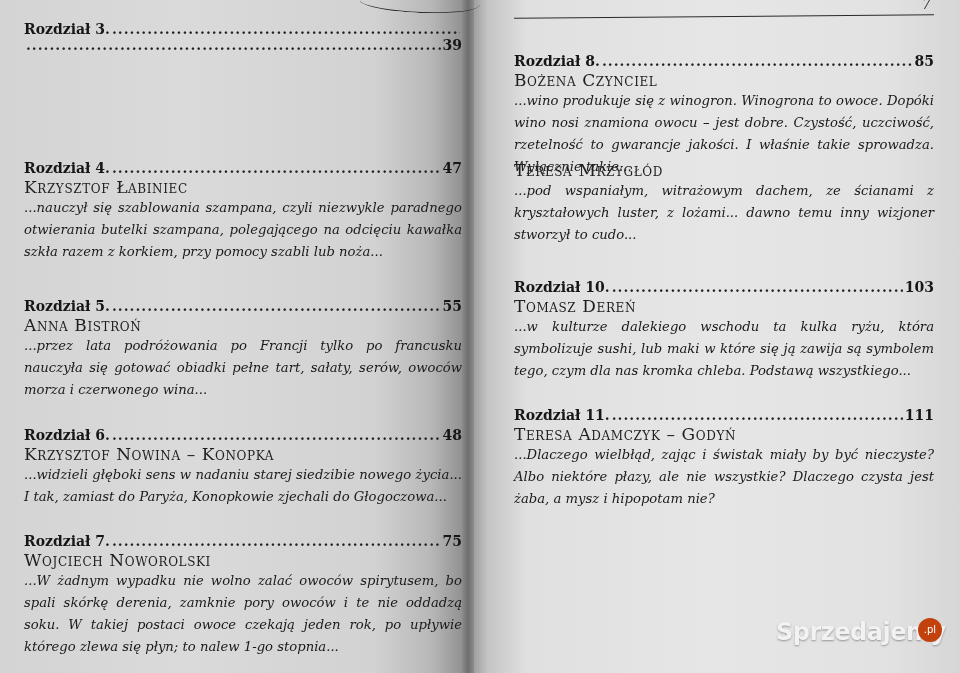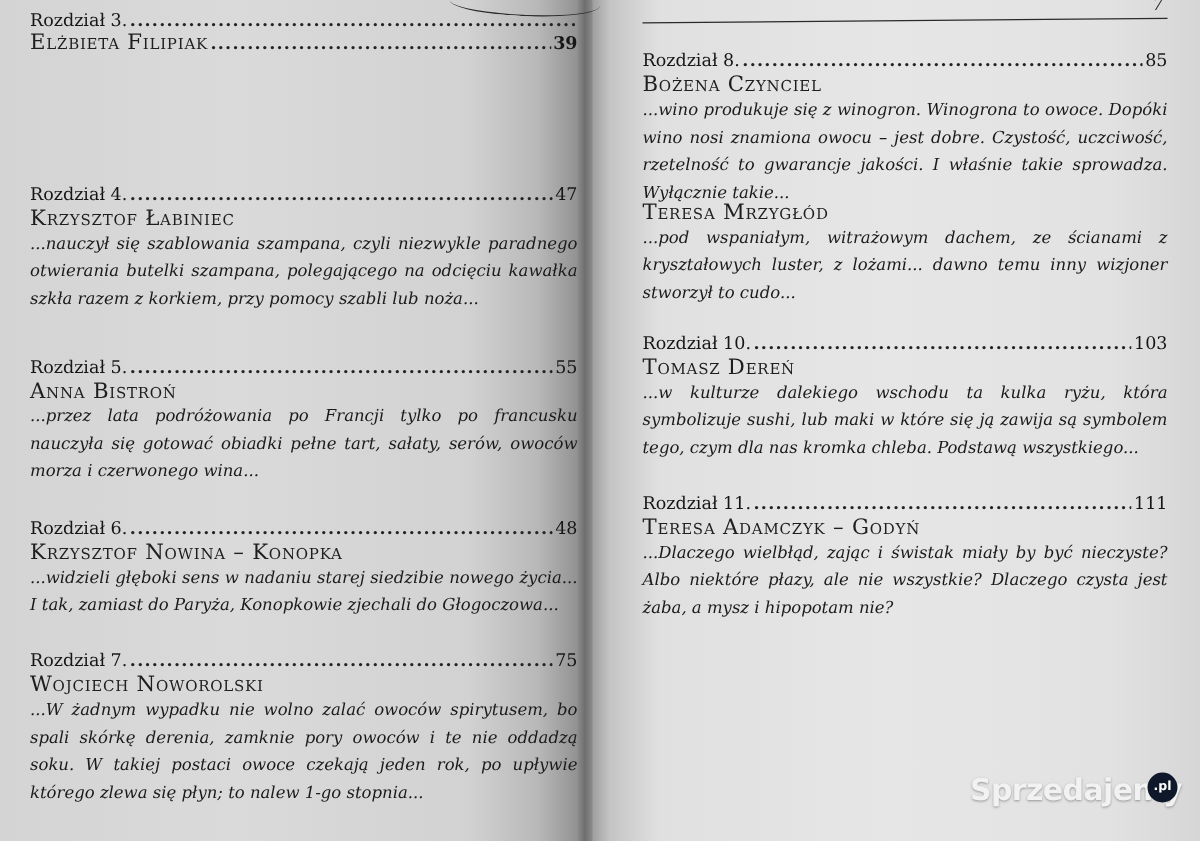--- a/index.html
+++ b/index.html
@@ -34,22 +34,22 @@
     border-top: 1.5px solid #2a2a2a; transform: rotate(-0.5deg);
   }
   .header-mark {
     position: absolute; left: 922px; top: -4px; font-size: 14px; color: #333;
     font-style: italic;
   }
   .entry { position: absolute; }
   .left .entry { left: 24px; width: 438px; }
   .right .entry { left: 514px; width: 420px; }
   .chapter-line {
-    display: flex; align-items: baseline; font-weight: normal;
-    font-size: 14px; line-height: 18px;
+    display: flex; align-items: baseline; font-weight: bold;
+    font-size: 14px; line-height: 18px; margin-top: 12px;
   }
   .chapter-label { white-space: nowrap; }
   .dots {
     flex: 1; overflow: hidden; white-space: nowrap; margin: 0 2px;
     font-weight: bold; letter-spacing: 1px; color: #222;
   }
   .dots::before {
     content: "........................................................................................................................................................................";
   }
   .page-num { white-space: nowrap; }
@@ -62,22 +62,22 @@
     font-style: italic; font-size: 13.2px; line-height: 22px; color: #1a1a1a;
     text-align: justify;
   }
   .watermark {
     position: absolute; left: 776px; top: 618px; font-family: "DejaVu Sans", sans-serif;
     font-weight: bold; font-size: 24px; color: #f2f2f2; letter-spacing: -0.5px;
     text-shadow: 0 1px 2px rgba(0,0,0,0.35);
   }
   .watermark-badge {
     position: absolute; left: 918px; top: 618px; width: 24px; height: 24px;
-    border-radius: 50%; background: #0f172a; color: #fff;
-    font-family: "DejaVu Sans", sans-serif; font-weight: bold; font-size: 10px;
+    border-radius: 50%; background: #c2410c; color: #fff;
+    font-family: "DejaVu Sans", sans-serif; font-weight: normal; font-size: 10px;
     line-height: 24px; text-align: center;
   }
 </style>
 </head>
 <body>
 
 <div class="page page-left"></div>
 <div class="page page-right"></div>
 <div class="gutter"></div>
 <div class="top-curve"></div>
@@ -85,21 +85,20 @@
 <div class="header-mark">7</div>
 
 <div class="left">
 
   <div class="entry" style="top:8px">
     <div class="chapter-line">
       <span class="chapter-label">Rozdział 3.</span>
       <span class="dots"></span>
     </div>
     <div class="chapter-line" style="font-weight:normal;margin-top:-2px">
-      <span class="author chapter-label">Elżbieta Filipiak</span>
       <span class="dots"></span>
       <span class="page-num" style="font-weight:bold">39</span>
     </div>
   </div>
 
   <div class="entry" style="top:147px">
     <div class="chapter-line">
       <span class="chapter-label">Rozdział 4.</span>
       <span class="dots"></span>
       <span class="page-num">47</span>

